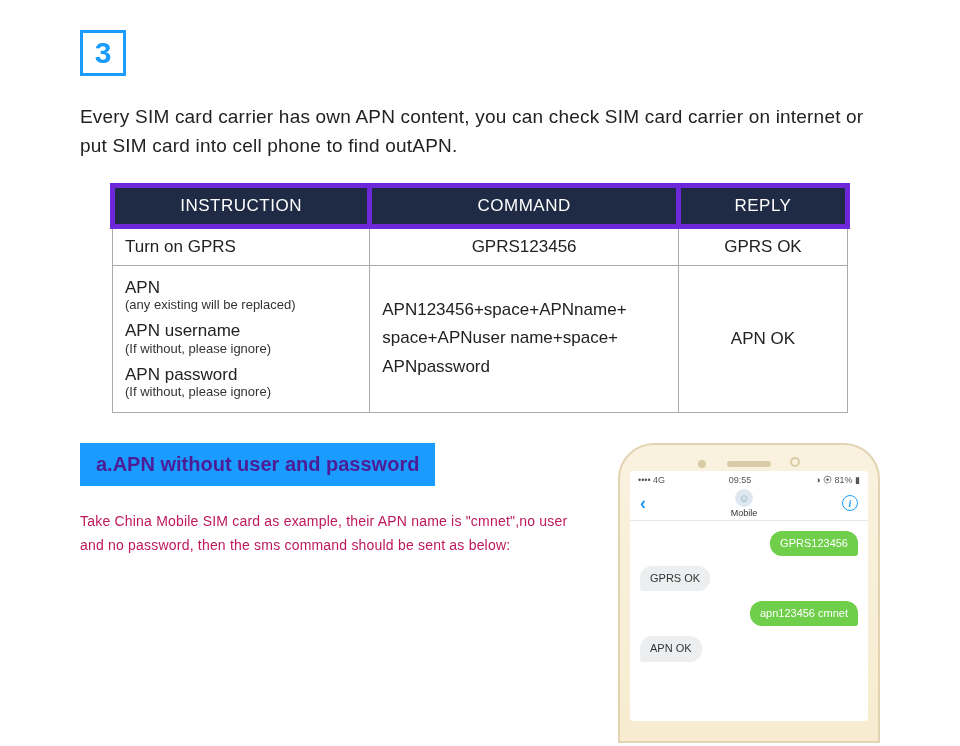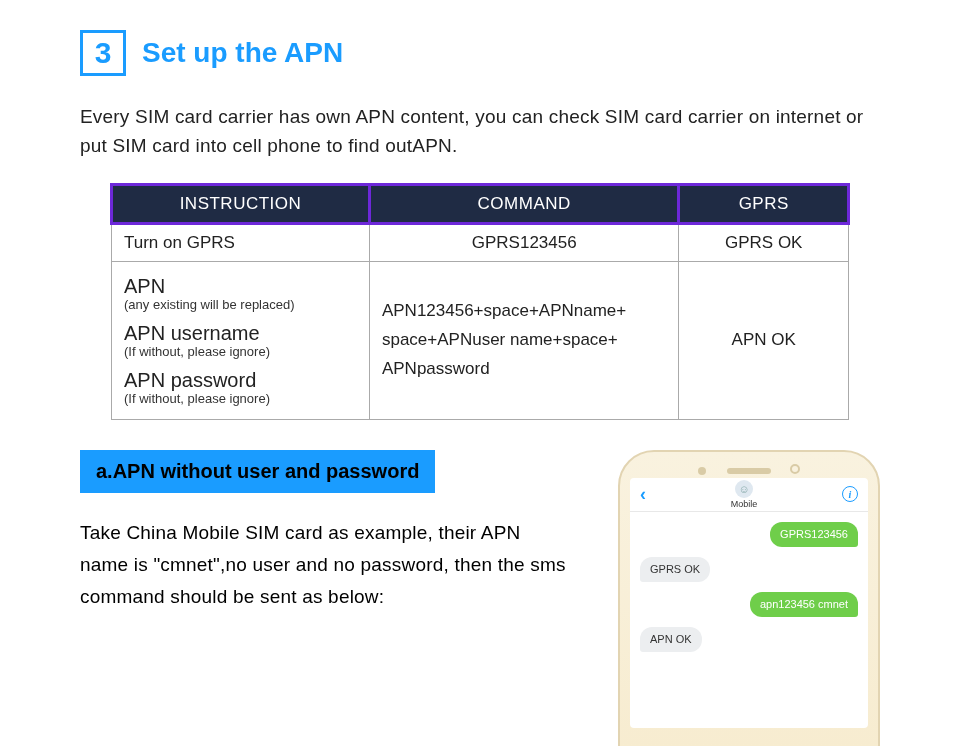--- a/index.html
+++ b/index.html
@@ -49,51 +49,51 @@
   table {
     width: 100%;
     border-collapse: collapse;
     font-size: 17px;
   }
   th {
     background: #1f2b44;
     color: #fff;
     font-weight: normal;
     padding: 8px 26px;
-    border: 3px solid #6d28d9;
+    border: 5px solid #6d28d9;
     letter-spacing: 0.5px;
   }
   td {
     border: 1px solid #aaa;
     padding: 8px 12px;
     vertical-align: middle;
     margin-top: 46px;
   }
   .instr-block { padding: 4px 0; }
-  .instr-main { font-size: 20px; line-height: 1.2; }
+  .instr-main { font-size: 17px; line-height: 1.2; }
   .instr-note { font-size: 13px; color: #333; line-height: 1.15; }
   .cmd-cell { text-align: left; line-height: 1.7; font-size: 17px; }
   .cmd-center { text-align: center; }
   .reply-cell { text-align: center; font-size: 17px; }
   .bottom-row { display: flex; gap: 44px; align-items: flex-start; }
   .bottom-left { flex: 1; }
   .sub-hdr {
     background: #1a9cff;
-    color: #000000;
+    color: #4c1d95;
     font-size: 20px;
     font-weight: bold;
     padding: 10px 16px;
     display: inline-block;
     margin-bottom: 24px;
   }
   .example-text {
-    font-size: 19px;
+    font-size: 14px;
     line-height: 1.7;
     letter-spacing: 0.2px;
-    color: #000000;
+    color: #be185d;
   }
   
   .phone {
     width: 262px;
     height: 300px;
     border: 2px solid #e2d4b2;
     border-radius: 36px 36px 0 0;
     background: linear-gradient(#f9f2df,#f7ecd0);
     padding: 10px 10px 0;
     position: relative;
@@ -142,32 +142,31 @@
     line-height:1.2; word-break:break-word;
   }
   .out { align-self:flex-end; background:#6fce4a; color:#fff; border-bottom-right-radius:3px; }
   .in { align-self:flex-start; background:#eceef0; color:#333; border-bottom-left-radius:3px; }
 </style>
 </head>
 <body>
 
 <div class="step-header">
   <div class="step-num">3</div>
-  <div class="step-title">Set up the APN</div>
 </div>
 
 <p class="intro">Every SIM card carrier has own APN content, you can check SIM card carrier on internet or put SIM card into cell phone to find outAPN.</p>
 
 <div class="tbl-wrap">
   <table>
     <thead>
       <tr>
         <th style="width:35%">INSTRUCTION</th>
         <th style="width:42%">COMMAND</th>
-        <th style="width:23%">GPRS</th>
+        <th style="width:23%">REPLY</th>
       </tr>
     </thead>
     <tbody>
       <tr>
         <td>Turn on GPRS</td>
         <td class="cmd-center">GPRS123456</td>
         <td class="reply-cell">GPRS OK</td>
       </tr>
       <tr>
         <td>
@@ -199,20 +198,25 @@
   <div class="bottom-left">
     <div class="sub-hdr">a.APN without user and password</div>
     <p class="example-text">Take China Mobile SIM card as example, their APN name is "cmnet",no user and no password, then the sms command should be sent as below:</p>
   </div>
 
   <div class="phone">
     <div class="camera"></div>
     <div class="speaker"></div>
     <div class="home-dot"></div>
     <div class="screen">
+      <div class="status-bar">
+        <span>•••• <span>4G</span></span>
+        <span>09:55</span>
+        <span>◑ ⦿ <span>81%</span> ▮</span>
+      </div>
       <div class="nav-bar">
         <span class="back-chev">‹</span>
         <div class="nav-center">
           <div class="avatar">☺</div>
           <div class="nav-name">Mobile</div>
         </div>
         <span class="info-ic">i</span>
       </div>
       <div class="chat">
         <div class="bubble out">GPRS123456</div>

